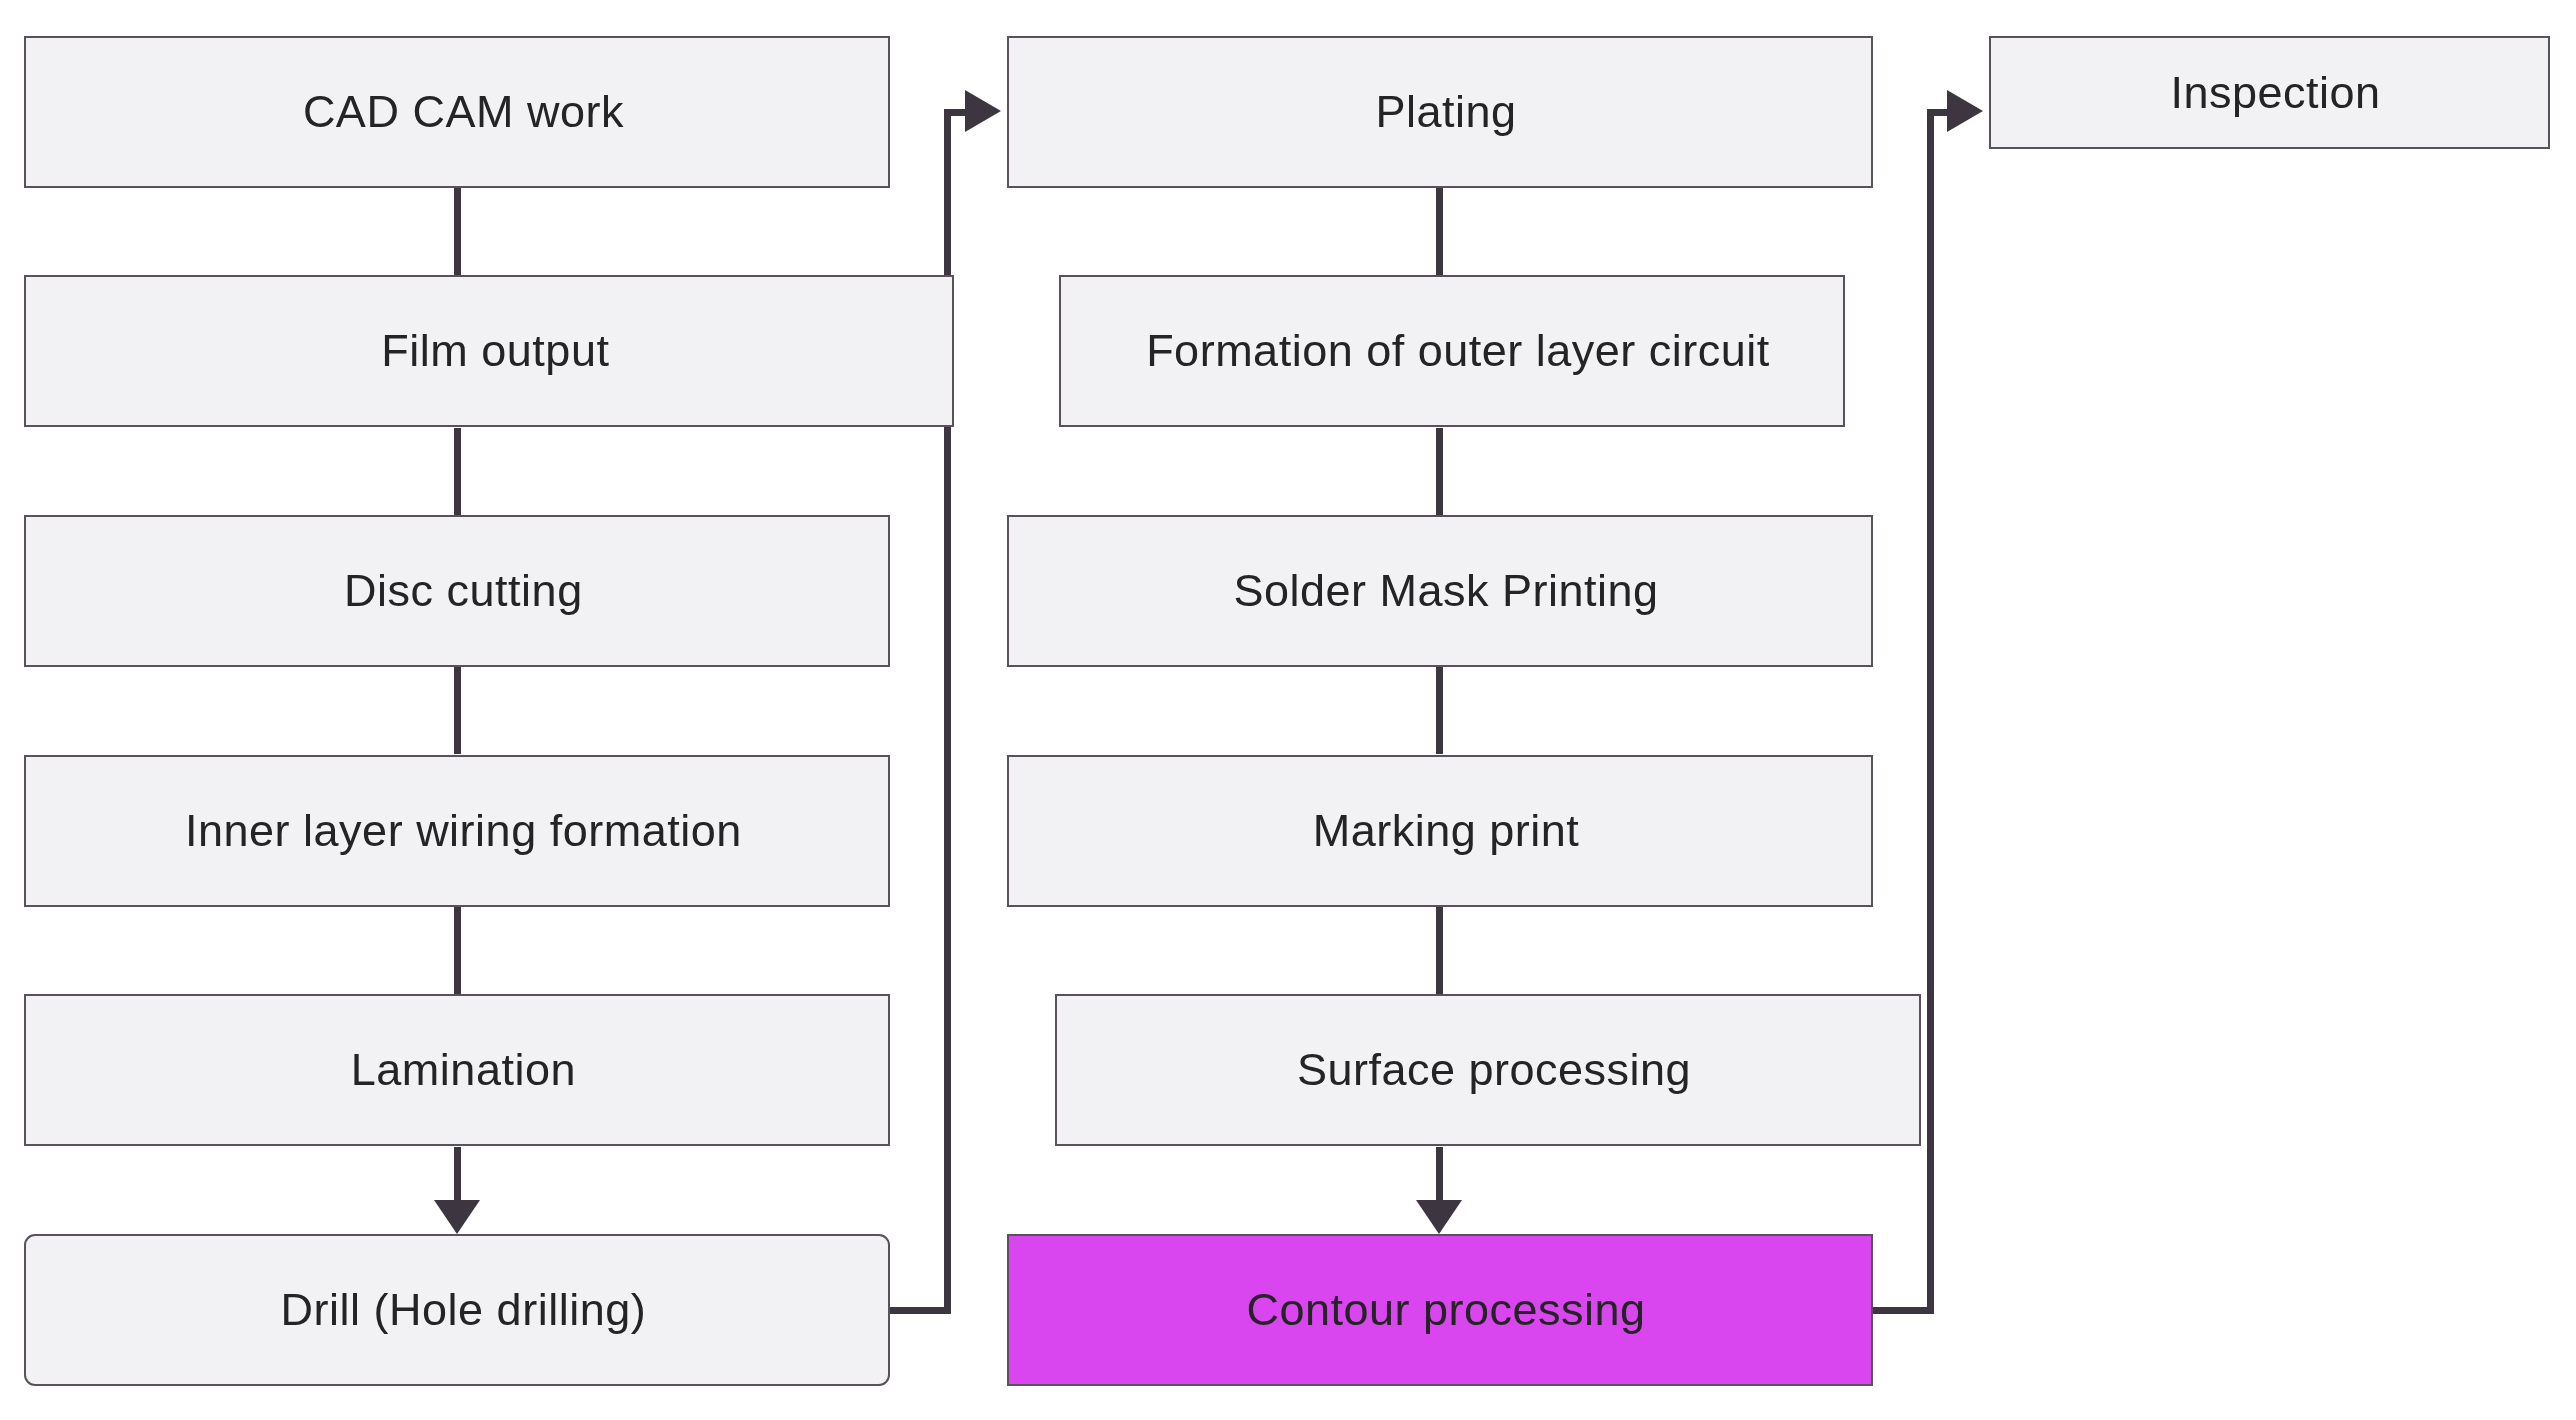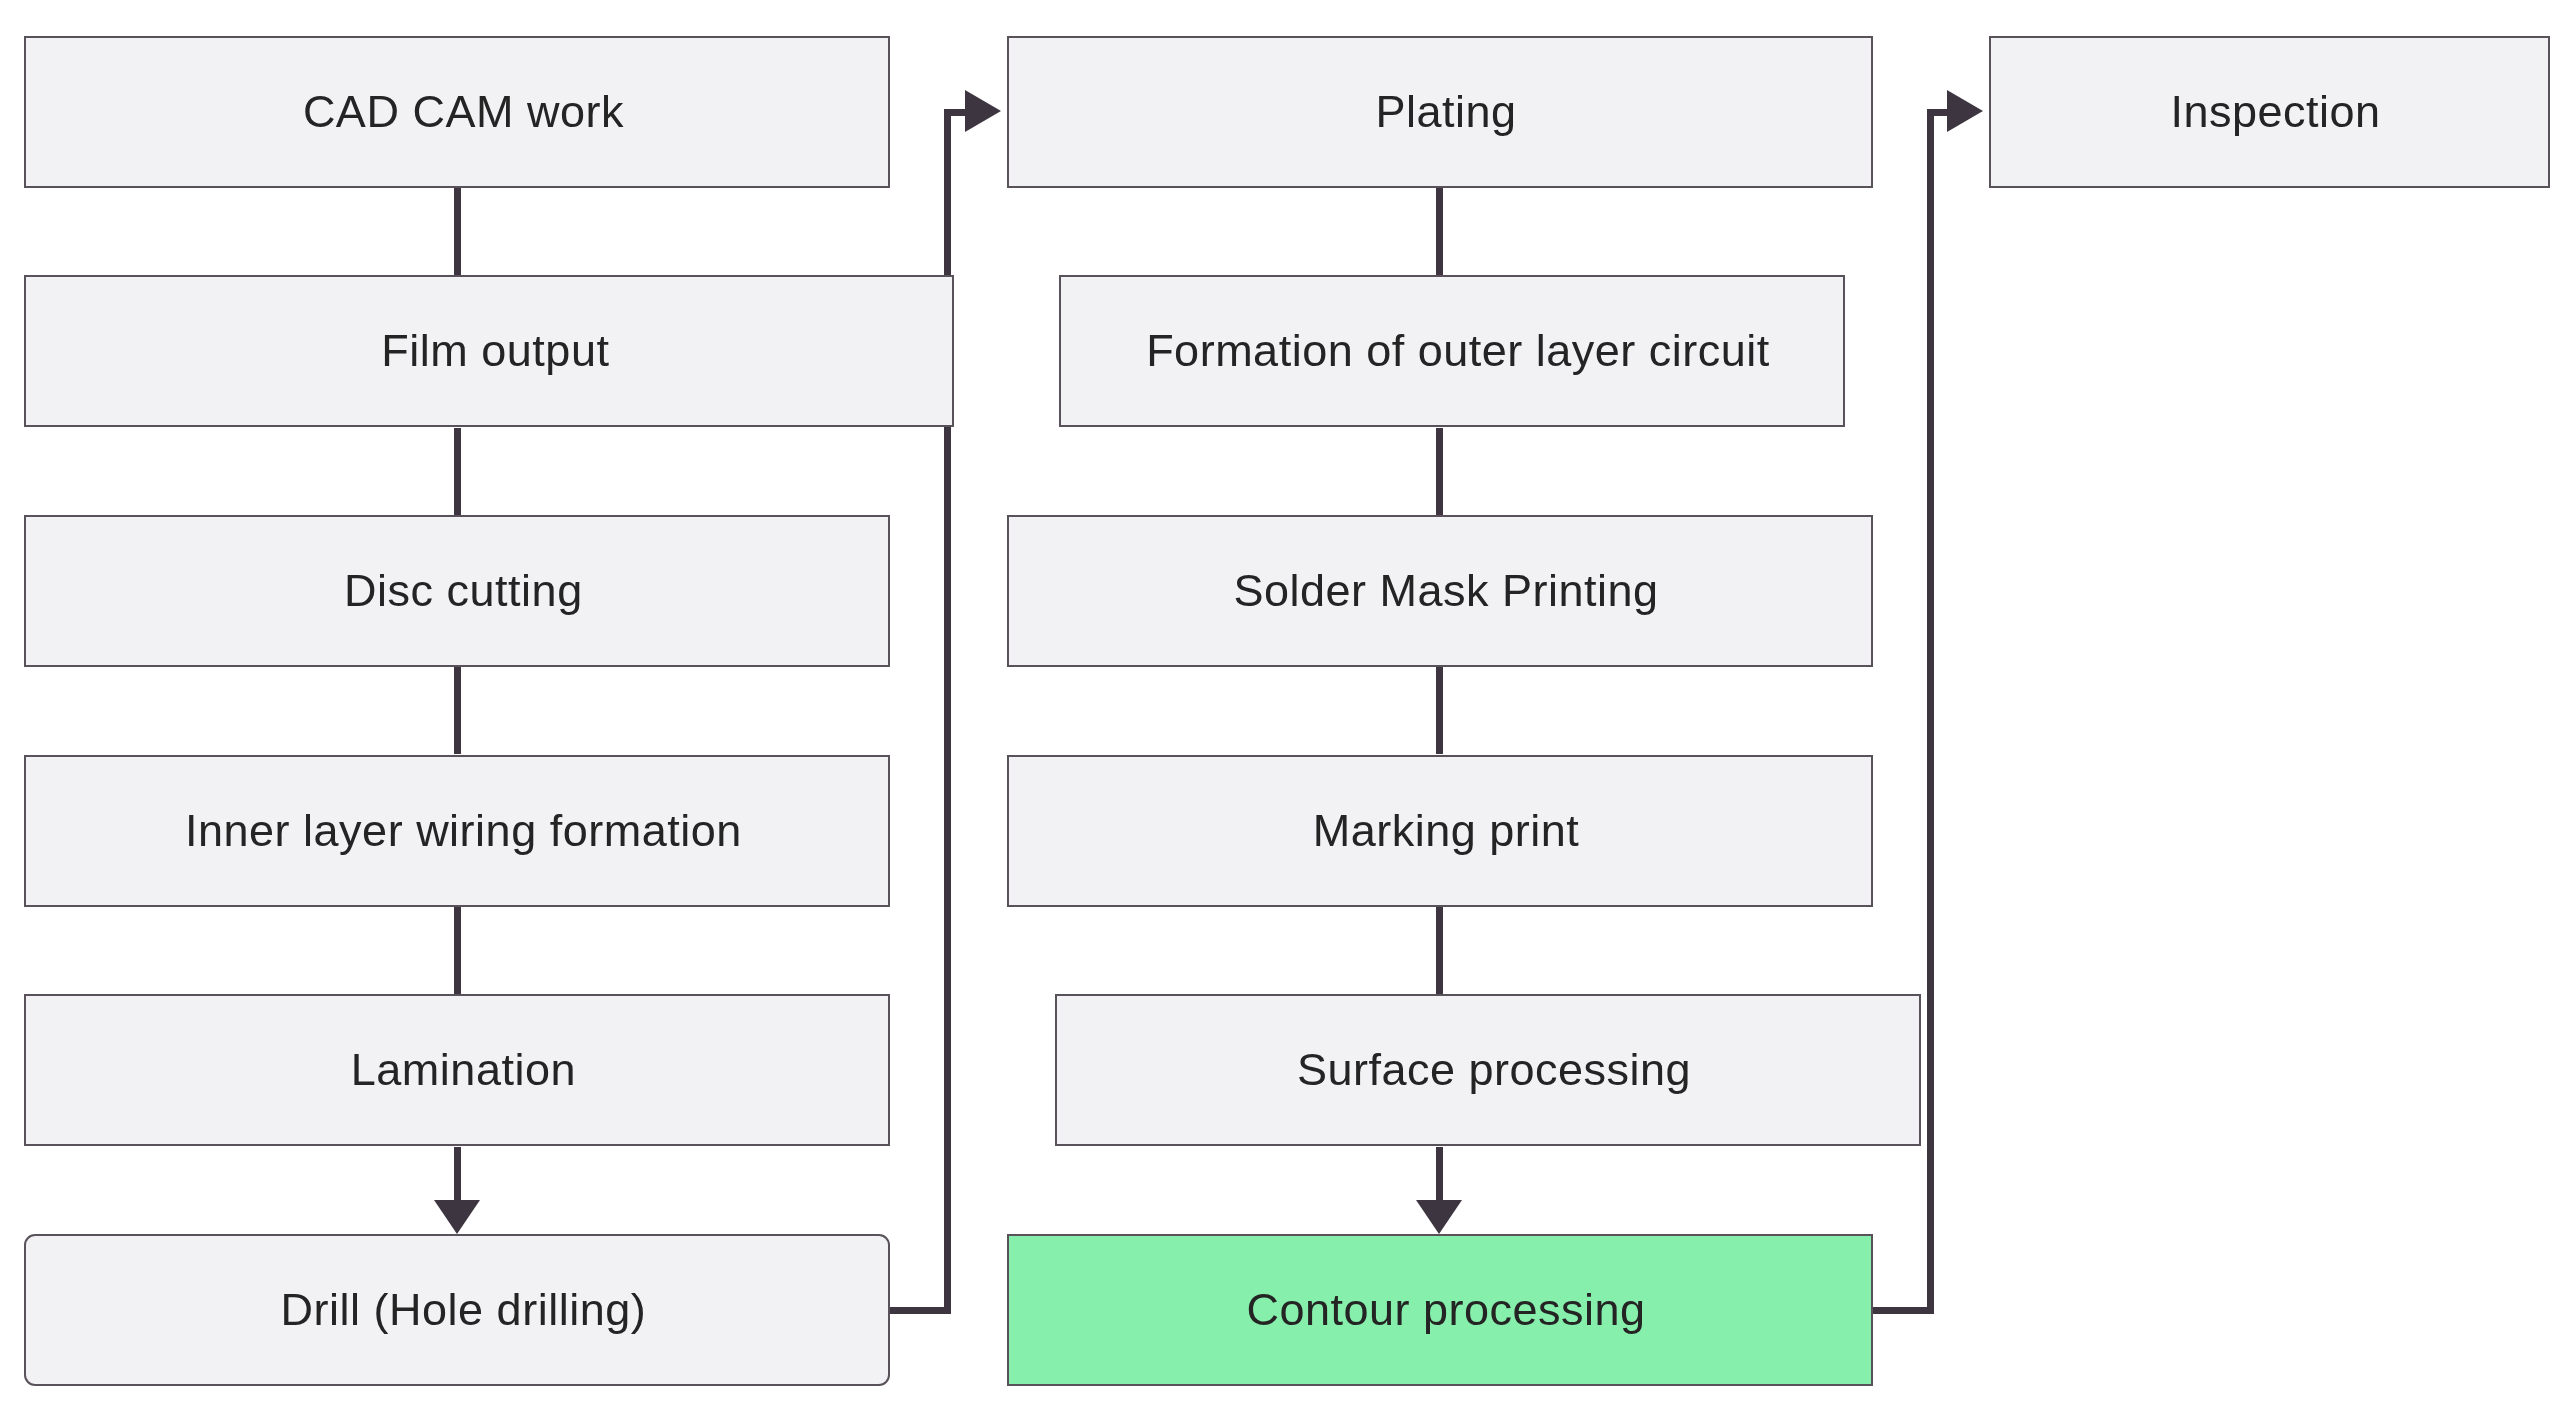--- a/index.html
+++ b/index.html
@@ -103,21 +103,21 @@
       </div>
       <div class="node" style="left: 1007px; top: 515px; width: 866px; height: 152px; background: rgb(242, 241, 243); border-color: rgb(90, 82, 90); color: rgb(36, 36, 36);">
         <span>Solder Mask Printing</span>
       </div>
       <div class="node" style="left: 1007px; top: 755px; width: 866px; height: 152px; background: rgb(242, 241, 243); border-color: rgb(90, 82, 90); color: rgb(36, 36, 36);">
         <span>Marking print</span>
       </div>
       <div class="node" style="left: 1007px; top: 994px; width: 866px; height: 152px; background: rgb(242, 241, 243); border-color: rgb(90, 82, 90); color: rgb(36, 36, 36); margin-left: 48px;">
         <span>Surface processing</span>
       </div>
-      <div class="node" style="left: 1007px; top: 1234px; width: 866px; height: 152px; background: #86efac; border-color: rgb(90, 82, 90); color: rgb(36, 36, 36);">
+      <div class="node" style="left: 1007px; top: 1234px; width: 866px; height: 152px; background: #d946ef; border-color: rgb(90, 82, 90); color: rgb(36, 36, 36);">
         <span>Contour processing</span>
       </div>
-      <div class="node" style="left: 1989px; top: 36px; width: 561px; height: 152px; background: rgb(242, 241, 243); border-color: rgb(90, 82, 90); color: rgb(36, 36, 36);">
+      <div class="node" style="left: 1989px; top: 36px; width: 561px; height: 113px; background: rgb(242, 241, 243); border-color: rgb(90, 82, 90); color: rgb(36, 36, 36);">
         <span>Inspection</span>
       </div>
     </div>
 </div>
 
 
 </body></html>

